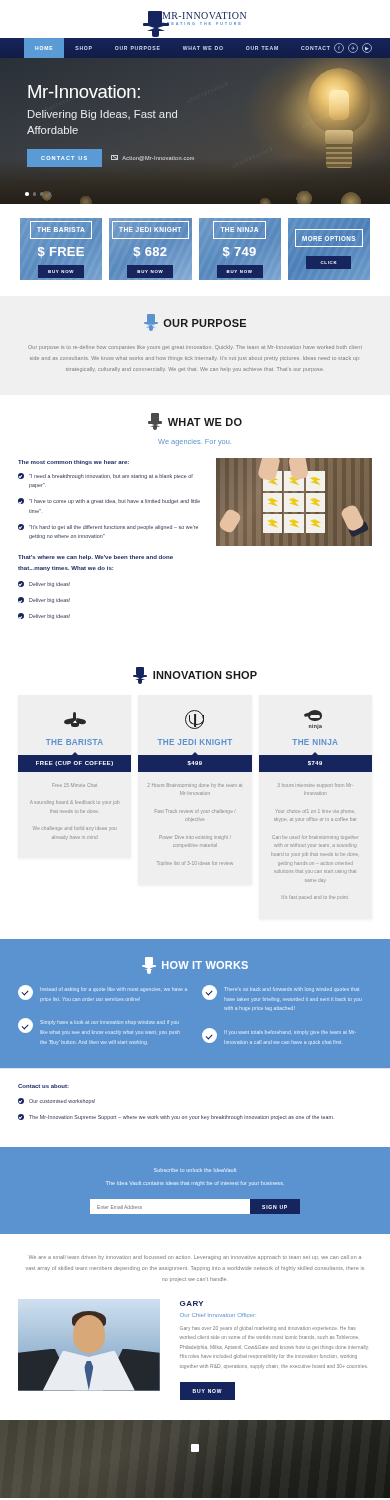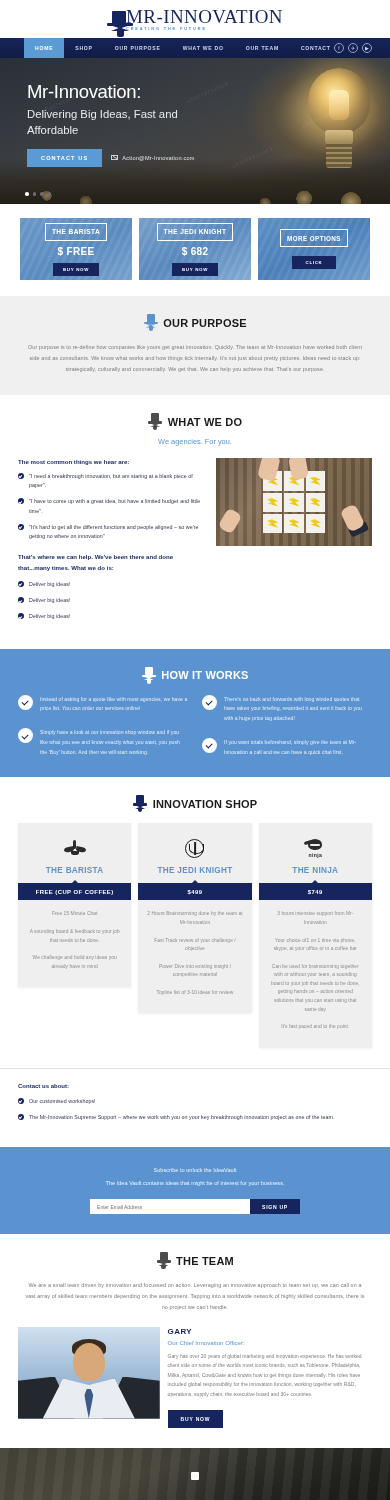--- a/index.html
+++ b/index.html
@@ -4,21 +4,21 @@
 <style>
   *{box-sizing:border-box;margin:0;padding:0}
   html,body{width:390px;background:#fff}
   body{font-family:"Liberation Sans",sans-serif;color:#333;font-size:10px;-webkit-font-smoothing:antialiased}
   .page{width:390px;position:relative;overflow:hidden}
 
   
   .logobar{height:38px;background:#fff;display:flex;align-items:center;justify-content:center;gap:4px}
   .logo-hat{width:26px;height:26px;position:relative}
   .logo-txt{display:flex;flex-direction:column;line-height:1}
-  .logo-main{font-family:"Liberation Serif",serif;font-size:19px;letter-spacing:.4px;color:#15255c;font-weight:400}
+  .logo-main{font-family:"Liberation Serif",serif;font-size:10px;letter-spacing:.4px;color:#15255c;font-weight:400}
   .logo-sub{font-size:3.8px;letter-spacing:1.9px;color:#4e8fd6;margin-top:2px;font-weight:700}
 
   
   .nav{height:20px;background:linear-gradient(180deg,#16245c 0%,#111c46 100%);display:flex;align-items:stretch;position:relative}
   .nav-items{display:flex;align-items:stretch;margin-left:24px}
   .nav-item{display:flex;align-items:center;padding:0 11px;color:#cfd8ee;font-size:5.1px;letter-spacing:.75px;font-weight:700;text-transform:uppercase;white-space:nowrap}
   .nav-item.active{background:#5b9bd5;color:#fff}
   .nav-social{position:absolute;right:18px;top:0;height:20px;display:flex;align-items:center;gap:4px}
   .soc{width:10px;height:10px;border-radius:50%;border:.7px solid #8ea4cf;color:#cdd9f0;display:flex;align-items:center;justify-content:center;font-size:5px;line-height:1}
 
@@ -62,21 +62,21 @@
   .tiles{background:#fff;padding:14px 20px 16px;display:flex;gap:7px}
   .tile{flex:1;height:62px;position:relative;display:flex;flex-direction:column;align-items:center;justify-content:center;overflow:hidden}
   .tile.t1{background:linear-gradient(150deg,#6e9ccb 0%,#5e8fc4 55%,#7aa6d2 100%)}
   .tile.t2{background:linear-gradient(150deg,#7ba3cd 0%,#5c8cc2 50%,#89b0d8 100%)}
   .tile.t3{background:linear-gradient(150deg,#6f9dcc 0%,#5a8bc1 55%,#81a9d4 100%)}
   .tile.t4{background:linear-gradient(150deg,#5f93c8 0%,#4f83bd 50%,#73a2d0 100%)}
   .tile:before{content:"";position:absolute;inset:0;background:
       repeating-linear-gradient(115deg, rgba(255,255,255,.055) 0 3px, rgba(0,0,0,.035) 3px 7px);opacity:.85}
   .tile-name{position:relative;border:1.1px solid #fff;color:#fff;font-size:6.6px;font-weight:700;letter-spacing:.4px;padding:4.5px 6px;font-family:"Liberation Sans Narrow","Liberation Sans",sans-serif;white-space:nowrap;text-align:center}
   .tile.t4 .tile-name{font-size:6.3px}
-  .tile-price{position:relative;color:#fff;font-size:10px;font-weight:700;margin-top:5px;letter-spacing:.3px}
+  .tile-price{position:relative;color:#fff;font-size:13px;font-weight:700;margin-top:5px;letter-spacing:.3px}
   .tile-btn{position:relative;margin-top:6px;background:#16255e;color:#fff;font-size:4.4px;font-weight:700;letter-spacing:.7px;padding:4px 10px;border:0}
   .tile.t4 .tile-btn{margin-top:9px;padding:4px 14px}
 
   
   .sec{padding:18px 18px 20px}
   .sec.grey{background:#f0f0f0}
   .sec.blue{background:#5b93d1}
   .sec-head{display:flex;align-items:center;justify-content:center;gap:5px;margin-bottom:11px}
   .sec-title{font-size:11px;font-weight:700;letter-spacing:.2px;font-family:"Liberation Sans Narrow","Liberation Sans",sans-serif;text-transform:uppercase}
   .sec.grey .sec-title,.sec.plain .sec-title{color:#1b1b1b}
@@ -160,21 +160,21 @@
   .cabout{padding:14px 18px 18px;border-top:1px solid #e3e3e3;background:#fff}
   .cabout h4{font-size:6px;font-weight:700;color:#16255e;margin-bottom:8px}
 
   
   .vault-sub{font-size:5.6px;color:#eef4fb;text-align:center;line-height:2;margin-bottom:10px}
   .vault-form{display:flex;justify-content:center}
   .vault-input{width:160px;height:15px;border:0;background:#fff;font-size:5px;color:#9a9a9a;padding:0 7px;font-family:"Liberation Sans",sans-serif}
   .vault-btn{height:15px;background:#16255e;color:#fff;border:0;font-size:5.1px;font-weight:700;letter-spacing:.7px;padding:0 12px}
 
   
-  .team-row{display:flex;gap:8px;margin-top:13px;align-items:flex-start}
+  .team-row{display:flex;gap:20px;margin-top:13px;align-items:flex-start}
   .team-photo{flex:0 0 40%;height:92px;position:relative;overflow:hidden;background:linear-gradient(180deg,#cfe0f0 0%,#9db9d4 55%,#7fa0be 100%)}
   .tp-head{position:absolute;left:50%;top:16px;transform:translateX(-50%);width:32px;height:38px;border-radius:50% 50% 44% 44%;background:#d8a878}
   .tp-hair{position:absolute;left:50%;top:12px;transform:translateX(-50%);width:34px;height:17px;border-radius:50% 50% 30% 30%;background:#3b2b20}
   .tp-shirt{position:absolute;left:50%;bottom:0;transform:translateX(-50%);width:92px;height:40px;background:#e9edf2;clip-path:polygon(22% 0,50% 16%,78% 0,100% 100%,0 100%)}
   .tp-suit{position:absolute;left:0;right:0;bottom:0;height:42px;background:#23282f;clip-path:polygon(0 10%,26% 0,40% 100%,0 100%, 100% 100%,60% 100%,74% 0,100% 10%,100% 100%,0 100%)}
   .tp-tie{position:absolute;left:50%;bottom:0;transform:translateX(-50%);width:9px;height:30px;background:#3d5b86;clip-path:polygon(30% 0,70% 0,100% 22%,50% 100%,0 22%)}
   .team-info{flex:1}
   .team-name{font-size:8px;font-weight:700;color:#16255e;letter-spacing:.4px}
   .team-role{font-size:6.1px;color:#5b93d1;margin:3px 0 6px}
   .team-bio{font-size:5px;line-height:1.92;color:#7d7d7d;letter-spacing:.03px}
@@ -256,20 +256,25 @@
 
   <div class="tiles">
     <div class="tile t1">
       <div class="tile-name">THE BARISTA</div>
       <div class="tile-price">$ FREE</div>
       <button class="tile-btn">BUY NOW</button>
     </div>
     <div class="tile t2">
       <div class="tile-name">THE JEDI KNIGHT</div>
       <div class="tile-price">$ 682</div>
+      <button class="tile-btn">BUY NOW</button>
+    </div>
+    <div class="tile t3">
+      <div class="tile-name">THE NINJA</div>
+      <div class="tile-price">$ 749</div>
       <button class="tile-btn">BUY NOW</button>
     </div>
     <div class="tile t4">
       <div class="tile-name">MORE OPTIONS</div>
       <button class="tile-btn">CLICK</button>
     </div>
   </div>
 
   <div class="sec grey">
     <div class="sec-head">
@@ -344,20 +349,86 @@
           <div class="wwd-hand h1"></div>
         <div class="cuff c2"></div>
           <div class="wwd-hand h2"></div>
         <div class="wwd-hand h3"></div>
         <div class="cuff c4"></div>
           <div class="wwd-hand h4"></div>
       </div>
     </div>
   </div>
 
+  <div class="sec plain">
+    <div class="sec-head">
+      <span class="hat-ico hat-navy">
+        <i class="top"></i>
+          <i class="brim"></i>
+          <i class="bow"></i>
+          <i class="body"></i>
+      </span>
+      <span class="sec-title">INNOVATION SHOP</span>
+    </div>
+    <div class="shop">
+
+      <div class="pcard">
+        <div class="pcard-ico">
+          <span class="ico-barista">
+              <i class="s"></i>
+              <i class="l"></i>
+              <i class="r"></i>
+              <i class="b"></i>
+            </span>
+        </div>
+        <div class="pcard-name">THE BARISTA</div>
+        <div class="pcard-band">FREE (CUP OF COFFEE)</div>
+        <div class="pcard-body">
+          <p>Free 15 Minute Chat</p>
+          <p>A sounding board &amp; feedback to your job that needs to be done.</p>
+          <p>We challenge and build any ideas you already have in mind</p>
+        </div>
+      </div>
+
+      <div class="pcard">
+        <div class="pcard-ico">
+          <span class="ico-jedi"></span>
+        </div>
+        <div class="pcard-name">THE JEDI KNIGHT</div>
+        <div class="pcard-band">$499</div>
+        <div class="pcard-body">
+          <p>2 Hours Brainstorming done by the team at Mr-Innovation</p>
+          <p>Fast Track review of your challenge / objective</p>
+          <p>Power Dive into existing insight / competitive material</p>
+          <p>Topline list of 3-10 ideas for review</p>
+        </div>
+      </div>
+
+      <div class="pcard">
+        <div class="pcard-ico">
+          <span class="ico-ninja">
+            <i class="head"></i>
+              <i class="eye"></i>
+              <i class="tail"></i>
+            <span class="word">ninja</span>
+          </span>
+        </div>
+        <div class="pcard-name">THE NINJA</div>
+        <div class="pcard-band">$749</div>
+        <div class="pcard-body">
+          <p>3 hours intensive support from Mr-Innovation</p>
+          <p>Your choice of1 on 1 time via phone, skype, at your office or in a coffee bar</p>
+          <p>Can be used for brainstorming together with or without your team, a sounding board to your job that needs to be done, getting hands on – action oriented solutions that you can start using that same day</p>
+          <p>It's fast paced and to the point.</p>
+        </div>
+      </div>
+
+    </div>
+  </div>
+
   <div class="sec blue">
     <div class="sec-head">
       <span class="hat-ico hat-white">
         <i class="top"></i>
           <i class="brim"></i>
           <i class="bow"></i>
           <i class="body"></i>
       </span>
       <span class="sec-title">HOW IT WORKS</span>
     </div>
@@ -375,86 +446,20 @@
       <div class="hiw-col">
         <div class="hiw-item">
           <span class="chk"></span>
           <span class="hiw-txt">There's no back and forwards with long winded quotes that have taken your briefing, reworded it and sent it back to you with a huge price tag attached!</span>
         </div>
         <div class="hiw-item">
           <span class="chk"></span>
           <span class="hiw-txt">If you want totals beforehand, simply give the team at Mr-Innovation a call and we can have a quick chat first.</span>
         </div>
       </div>
-    </div>
-  </div>
-
-  <div class="sec plain">
-    <div class="sec-head">
-      <span class="hat-ico hat-navy">
-        <i class="top"></i>
-          <i class="brim"></i>
-          <i class="bow"></i>
-          <i class="body"></i>
-      </span>
-      <span class="sec-title">INNOVATION SHOP</span>
-    </div>
-    <div class="shop">
-
-      <div class="pcard">
-        <div class="pcard-ico">
-          <span class="ico-barista">
-              <i class="s"></i>
-              <i class="l"></i>
-              <i class="r"></i>
-              <i class="b"></i>
-            </span>
-        </div>
-        <div class="pcard-name">THE BARISTA</div>
-        <div class="pcard-band">FREE (CUP OF COFFEE)</div>
-        <div class="pcard-body">
-          <p>Free 15 Minute Chat</p>
-          <p>A sounding board &amp; feedback to your job that needs to be done.</p>
-          <p>We challenge and build any ideas you already have in mind</p>
-        </div>
-      </div>
-
-      <div class="pcard">
-        <div class="pcard-ico">
-          <span class="ico-jedi"></span>
-        </div>
-        <div class="pcard-name">THE JEDI KNIGHT</div>
-        <div class="pcard-band">$499</div>
-        <div class="pcard-body">
-          <p>2 Hours Brainstorming done by the team at Mr-Innovation</p>
-          <p>Fast Track review of your challenge / objective</p>
-          <p>Power Dive into existing insight / competitive material</p>
-          <p>Topline list of 3-10 ideas for review</p>
-        </div>
-      </div>
-
-      <div class="pcard">
-        <div class="pcard-ico">
-          <span class="ico-ninja">
-            <i class="head"></i>
-              <i class="eye"></i>
-              <i class="tail"></i>
-            <span class="word">ninja</span>
-          </span>
-        </div>
-        <div class="pcard-name">THE NINJA</div>
-        <div class="pcard-band">$749</div>
-        <div class="pcard-body">
-          <p>3 hours intensive support from Mr-Innovation</p>
-          <p>Your choice of1 on 1 time via phone, skype, at your office or in a coffee bar</p>
-          <p>Can be used for brainstorming together with or without your team, a sounding board to your job that needs to be done, getting hands on – action oriented solutions that you can start using that same day</p>
-          <p>It's fast paced and to the point.</p>
-        </div>
-      </div>
-
     </div>
   </div>
 
   <div class="cabout">
     <h4>Contact us about:</h4>
     <ul class="bl">
       <li>
           <span class="bull"></span>
           <span>Our customised workshops!</span>
         </li>
@@ -468,29 +473,20 @@
   <div class="sec blue">
     <div class="vault-sub">Subscribe to unlock the IdeaVault</div>
     <div class="vault-sub" style="margin-top:-8px">The Idea Vault contains ideas that might be of interest for your business.</div>
     <div class="vault-form">
       <input class="vault-input" type="text" placeholder="Enter Email Address" style="">
       <button class="vault-btn">SIGN UP</button>
     </div>
   </div>
 
   <div class="sec plain">
-    <div class="sec-head">
-      <span class="hat-ico hat-dark">
-        <i class="top"></i>
-          <i class="brim"></i>
-          <i class="bow"></i>
-          <i class="body"></i>
-      </span>
-      <span class="sec-title">THE TEAM</span>
-    </div>
     <p class="sec-para">We are a small team driven by innovation and focussed on action. Leveraging an innovative approach to team set up, we can call on a vast array of skilled team members depending on the assignment. Tapping into a worldwide network of highly skilled consultants, there is no project we can't handle.</p>
     <div class="team-row">
       <div class="team-photo">
         <div class="tp-suit"></div>
           <div class="tp-shirt"></div>
         <div class="tp-hair"></div>
           <div class="tp-head"></div>
           <div class="tp-tie"></div>
       </div>
       <div class="team-info">

